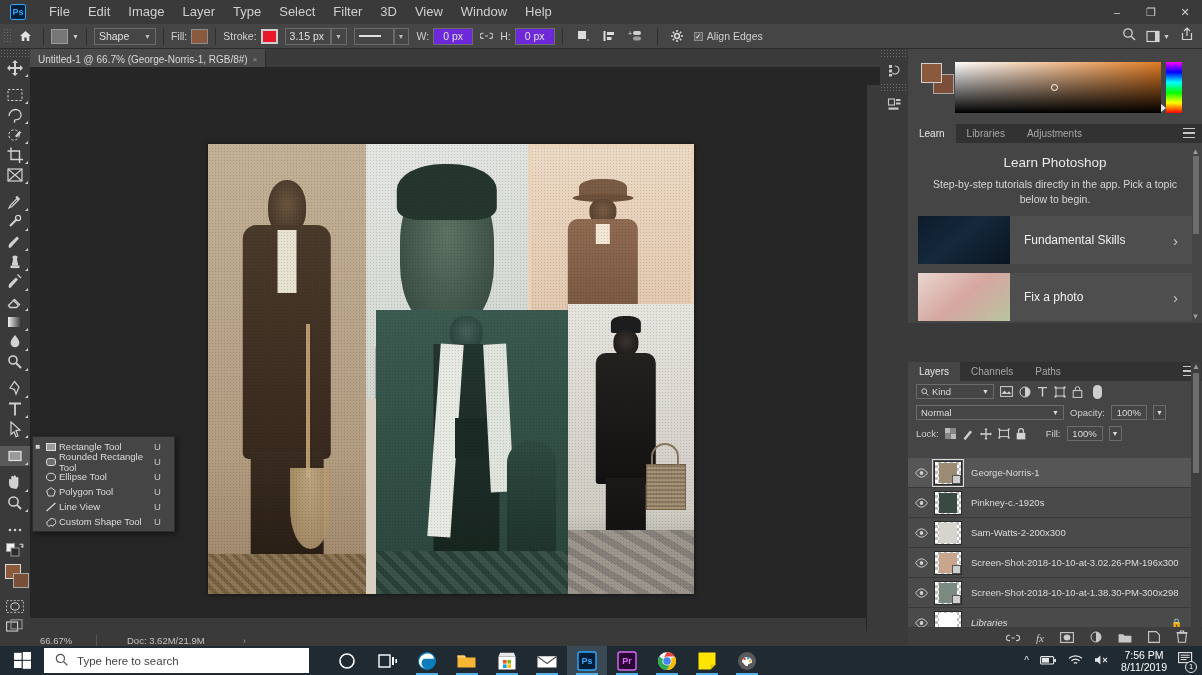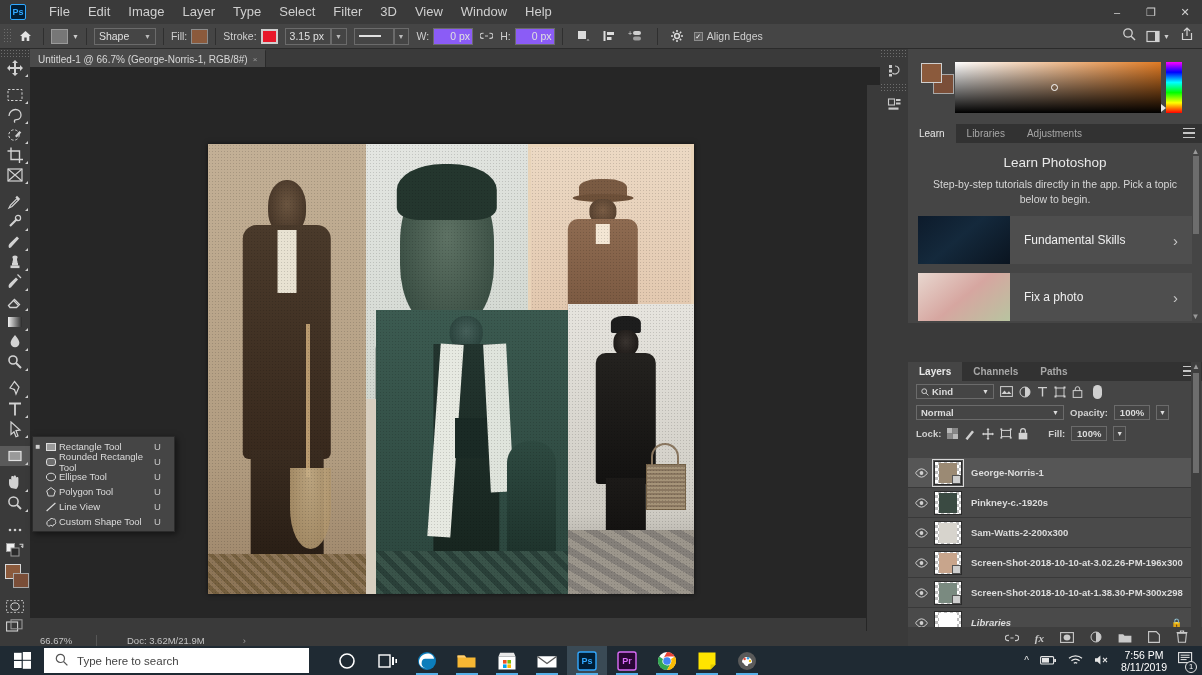--- a/index.html
+++ b/index.html
@@ -24,22 +24,22 @@
   .og { color:#d4d4d4; font-size:10.5px; display:flex; align-items:center; }
   .grip { width:8px; height:16px; margin-left:3px; margin-right:3px;
      background-image:radial-gradient(#777 0.7px, transparent 0.8px);
      background-size:3px 3px; opacity:.8; }
   .home-ico { width:22px; height:20px; display:flex; align-items:center; justify-content:center; }
   .sep { width:1px; height:17px; background:#2f2f2f; margin:0 7px; }
   .swatch-box { width:17px; height:15px; border:1px solid #8c8c8c; background:#777; }
   .dd { background:#454545; border:1px solid #6b6b6b; height:17px; color:#e0e0e0;
         font-size:10.5px; display:flex; align-items:center; padding:0 4px; gap:5px; }
   .dd .car { font-size:7px; color:#bbb; }
-  .tinput { background:#8b5cf6; border:1px solid #6b6b6b; height:17px; width:40px;
-        color:#e0e0e0; font-size:10.5px; line-height:15px; padding-left:16px; }
+  .tinput { background:#6d28d9; border:1px solid #6b6b6b; height:17px; width:40px;
+        color:#e0e0e0; font-size:10.5px; line-height:15px; padding-left:9px; }
   .lbl { color:#cfcfcf; font-size:10.5px; margin-right:4px; }
   .chk { width:9px; height:9px; background:#5d5d5d; border:1px solid #8d8d8d;
         color:#fff; font-size:7px; line-height:7px; text-align:center; margin-right:4px; }
 
   
   .toolbar { position:absolute; left:0; top:49px; width:30px; height:600px; background:#3a3a3a; }
   .tb-grip { height:9px; background-image:radial-gradient(#6e6e6e 0.7px, transparent 0.8px);
        background-size:3px 3px; }
   .tool { position:relative; width:30px; height:20px; display:flex;
        align-items:center; justify-content:center; color:#d2d2d2; }
@@ -106,21 +106,21 @@
   .learn-h { color:#e9e9e9; font-size:13.5px; text-align:center; margin-top:12px; }
   .learn-sub { color:#d6d6d6; font-size:10.5px; text-align:center; line-height:15px;
       margin:7px 16px 0 16px; }
   .tutorial { margin:9px 10px 0 10px; height:48px; background:#4e4e4e; display:flex;
       align-items:center; position:relative; }
   .tut-thumb { width:92px; height:48px; }
   .tut-label { color:#f0f0f0; font-size:12px; margin-left:14px; }
   .tut-chev { position:absolute; right:14px; color:#c9c9c9; font-size:15px; }
   .learn-scroll { position:absolute; right:2px; top:4px; width:9px; bottom:2px; }
 
-  .layerspanel { background:#454545; position:absolute; left:0; top:313px; width:294px; bottom:0;font-weight:bold; }
+  .layerspanel { background:#454545; position:absolute; left:0; top:313px; width:294px; bottom:0; }
   .lrow { height:21px; display:flex; align-items:center; padding-left:8px; gap:6px; }
   .lsel { background:#454545; border:1px solid #6b6b6b; height:15px; color:#dcdcdc;
       font-size:9.5px; display:flex; align-items:center; padding:0 4px; }
   .licon { color:#cfcfcf; display:flex; align-items:center; justify-content:center; }
   .layer { height:30px; display:flex; align-items:center; border-bottom:1px solid #393939;
       background:#4a4a4a; }
   .layer.active { background:#565656; }
   .eye { width:26px; display:flex; align-items:center; justify-content:center; color:#cfcfcf; }
   .thumb { width:28px; height:24px; border:1px solid #2a2a2a; position:relative;
       background-image:linear-gradient(45deg,#bdbdbd 25%,transparent 25%,transparent 75%,#bdbdbd 75%),

